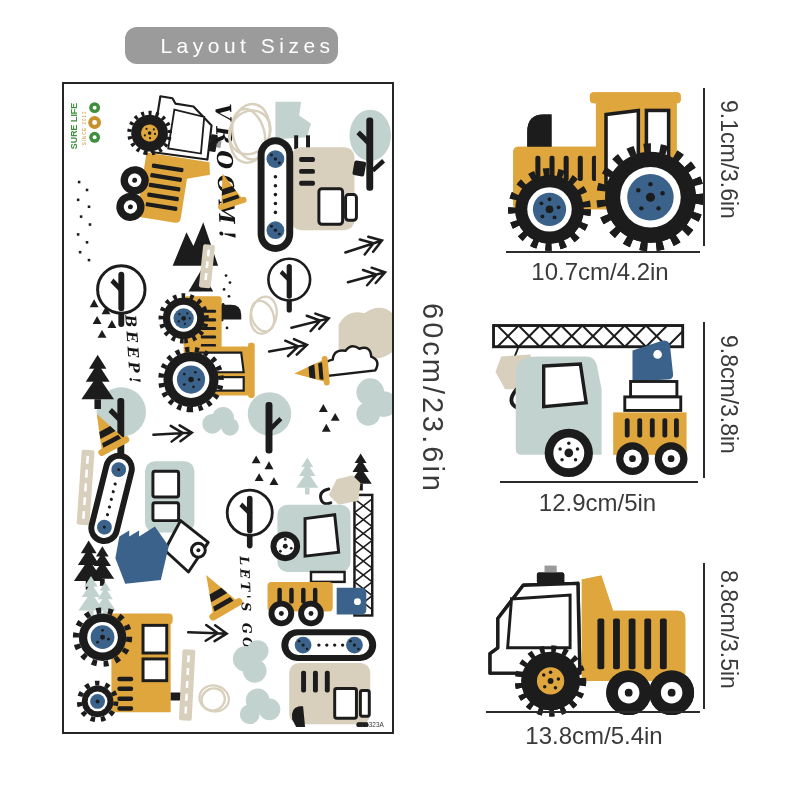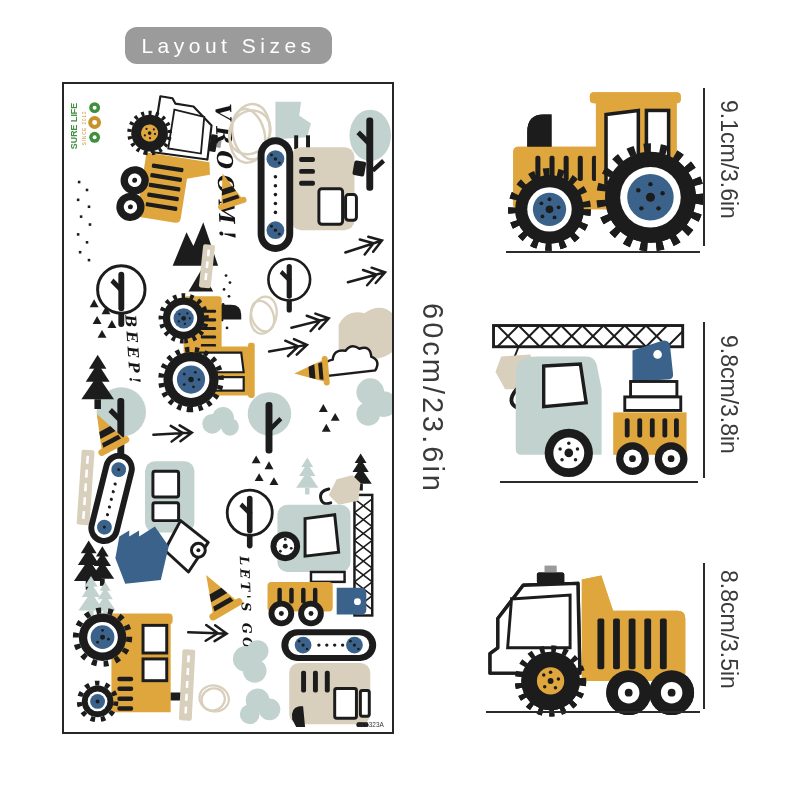--- a/index.html
+++ b/index.html
@@ -1,20 +1,20 @@
 <!DOCTYPE html>
 <html style="--mustard: #DFA63E; --steel-blue: #3A628B; --pale-blue: #C2D2CE; --beige: #D8CFBC; --badge-gray: #9B9B9B; --ink: #1C1C1C; --logo-green: #3F8F3D; --logo-gold: #C8922B;"><head>
 <meta charset="utf-8">
 <style>
   html,body{margin:0;padding:0;background:#fff;}
   .page{position:relative;width:800px;height:800px;background:#fff;overflow:hidden;
         font-family:"Liberation Sans",sans-serif;}
-  .badge{position:absolute;left:125px;top:27px;width:207px;height:37px;
+  .badge{position:absolute;left:125px;top:27px;width:181px;height:37px;
          background:var(--badge-gray);border-radius:12px;color:#fff;
-         font-size:21px;letter-spacing:4.5px;display:flex;align-items:center;justify-content:center;}
+         font-size:21px;letter-spacing:4.5px;display:flex;align-items:center;justify-content:center;padding-left:32px;}
   .sheet{position:absolute;left:62px;top:82px;width:332px;height:652px;
          border:2px solid #262626;box-sizing:border-box;background:#fff;}
   .sheet svg{display:block;width:100%;height:100%;}
   .dim-label{position:absolute;color:#3a3a3a;}
   .vtext{position:absolute;transform-origin:0 0;transform:rotate(90deg);white-space:nowrap;color:#3a3a3a;}
   .hline,.vline,.cap{position:absolute;background:#2b2b2b;}
   .vline{width:2px;} .hline{height:2px;}
   .caph{width:16px;height:2px;} .capv{width:2px;height:14px;}
   .f-mustard{fill:var(--mustard)} .f-blue{fill:var(--steel-blue)} .f-pale{fill:var(--pale-blue)}
   .f-beige{fill:var(--beige)} .f-ink{fill:var(--ink)} .f-white{fill:#fff}
@@ -472,20 +472,21 @@
         <circle class="f-ink" cx="44" cy="118" r="1.9"></circle>
     </g>
   </svg>
   <div class="vline" style="left:703px;top:88px;height:158px;"></div>
   <div class="caph" style="left:696px;top:87px;"></div>
   <div class="caph" style="left:696px;top:245px;"></div>
   <div class="vtext" style="left:742px;top:100px;font-size:23px;">9.1cm/3.6in</div>
   <div class="hline" style="left:506px;top:251px;width:194px;"></div>
   <div class="capv" style="left:506px;top:245px;"></div>
   <div class="capv" style="left:698px;top:245px;"></div>
+  <div class="dim-label" style="left:495px;top:258px;width:210px;text-align:center;font-size:24px;">10.7cm/4.2in</div>
 
   <svg class="veh" style="left:480px;top:312px;width:222px;height:166px;" viewBox="0 0 230 172">
     <rect class="f-white s-ink" stroke-width="3" x="14" y="14" width="196" height="22"></rect>
     <path class="nf s-ink" stroke-width="2" d="M18,14 L40,36 M40,14 L62,36 M62,14 L84,36 M84,14 L106,36 M106,14 L128,36 M128,14 L150,36 M150,14 L172,36 M172,14 L194,36"></path>
     <path class="nf s-ink" stroke-width="2" d="M40,14 L18,36 M62,14 L40,36 M84,14 L62,36 M106,14 L84,36 M128,14 L106,36 M150,14 L128,36 M172,14 L150,36 M194,14 L172,36 M210,20 L194,36"></path>
     <path class="nf s-ink" stroke-width="2" d="M40,36 L36,46"></path>
     <polygon class="f-beige" points="22,46 52,44 60,60 50,80 26,80 16,62"></polygon>
     <path class="nf s-ink" stroke-width="4" stroke-linecap="round" d="M38,80 q-12,14 2,20 q12,4 10,-8"></path>
     <path class="f-blue" d="M158,40 l30,-10 q8,-2 9,6 l3,28 q1,6 -6,6 l-36,2 z"></path>
     <circle class="f-white" cx="184" cy="44" r="4.5"></circle>
@@ -514,20 +515,21 @@
       <circle class="f-white" cx="198" cy="152" r="9.5"></circle>
       <circle class="f-ink" cx="198" cy="152" r="3.5"></circle>
   </svg>
   <div class="vline" style="left:703px;top:322px;height:156px;"></div>
   <div class="caph" style="left:696px;top:321px;"></div>
   <div class="caph" style="left:696px;top:477px;"></div>
   <div class="vtext" style="left:742px;top:335px;font-size:23px;">9.8cm/3.8in</div>
   <div class="hline" style="left:500px;top:481px;width:198px;"></div>
   <div class="capv" style="left:500px;top:475px;"></div>
   <div class="capv" style="left:696px;top:475px;"></div>
+  <div class="dim-label" style="left:490px;top:489px;width:215px;text-align:center;font-size:24px;">12.9cm/5in</div>
 
   <svg class="veh" style="left:480px;top:556px;width:230px;height:164px;" viewBox="0 0 235 168">
     <use href="#dump"></use>
     <g>
       <rect x="66" y="10" width="12" height="9" fill="#9a9a9a"></rect>
       <rect class="f-ink" x="58" y="17" width="28" height="11" rx="2"></rect>
       <polygon class="f-white s-ink" stroke-width="3.5" stroke-linejoin="round" points="10,120 10,100 18,94 18,64 44,30 100,28 102,120"></polygon>
       <polygon class="f-white s-ink" stroke-width="3" points="32,44 92,40 92,94 28,94"></polygon>
       <path class="f-mustard" d="M104,24 L124,20 L136,56 L202,56 q8,0 8,8 v56 q0,8 -8,8 H104 Z"></path>
       <rect class="f-ink" x="120" y="64" width="7" height="52" rx="2"></rect>
@@ -552,14 +554,15 @@
         <circle class="f-ink" cx="196" cy="140" r="4"></circle>
     </g>
   </svg>
   <div class="vline" style="left:703px;top:563px;height:146px;"></div>
   <div class="caph" style="left:696px;top:562px;"></div>
   <div class="caph" style="left:696px;top:708px;"></div>
   <div class="vtext" style="left:742px;top:570px;font-size:23px;">8.8cm/3.5in</div>
   <div class="hline" style="left:486px;top:711px;width:214px;"></div>
   <div class="capv" style="left:486px;top:705px;"></div>
   <div class="capv" style="left:698px;top:705px;"></div>
+  <div class="dim-label" style="left:480px;top:722px;width:228px;text-align:center;font-size:24px;">13.8cm/5.4in</div>
 
 </div>
 
 </body></html>

